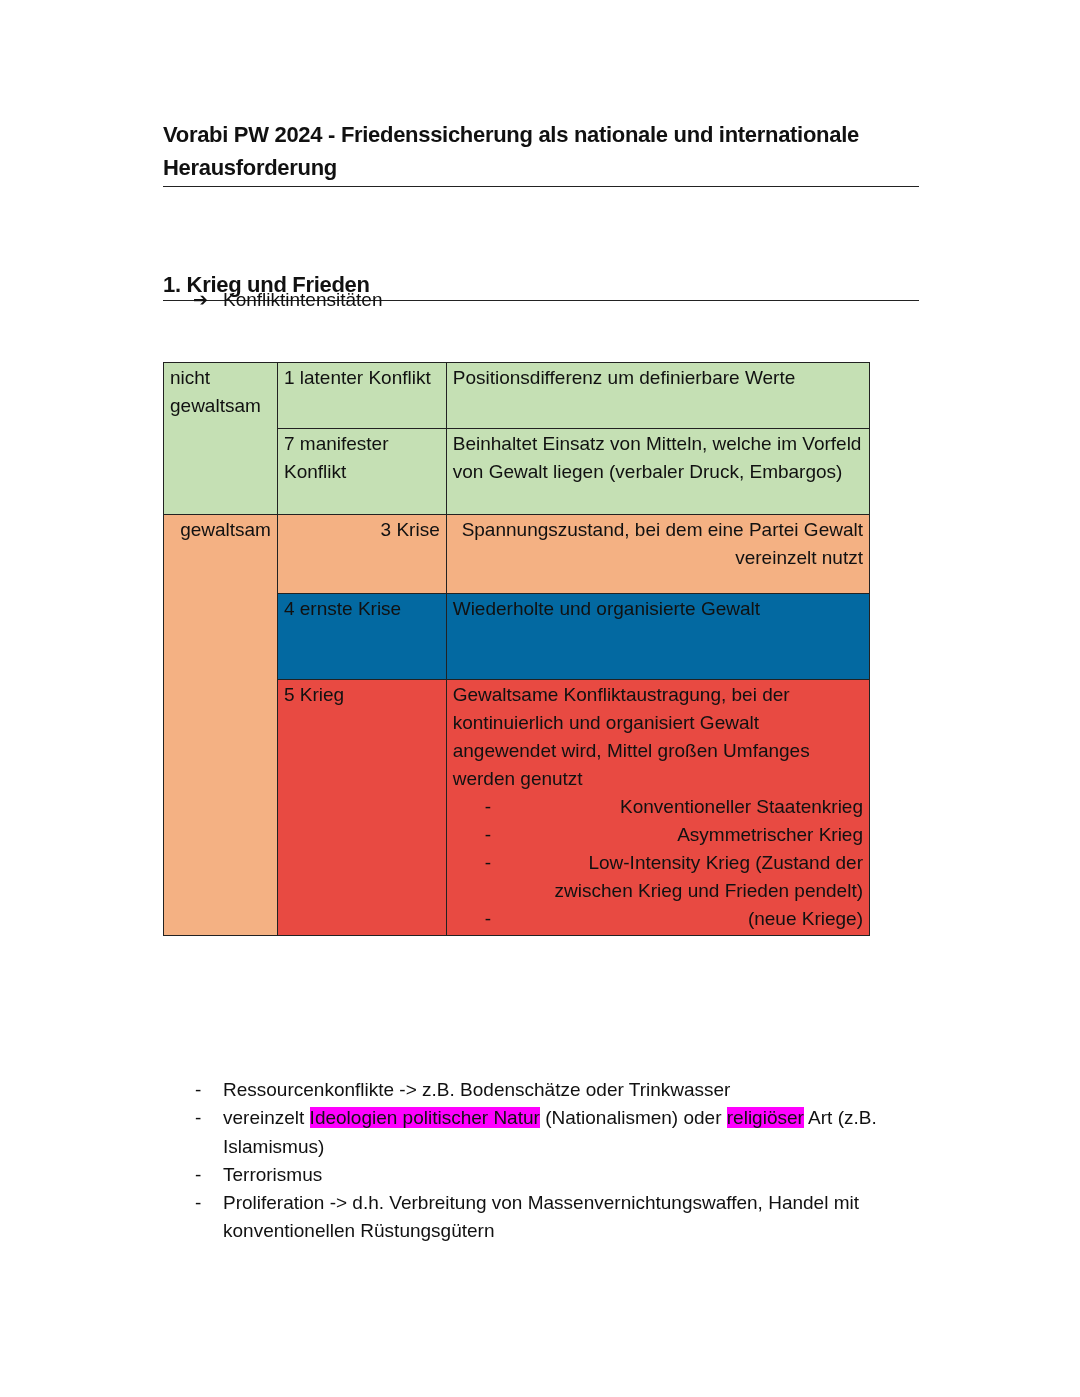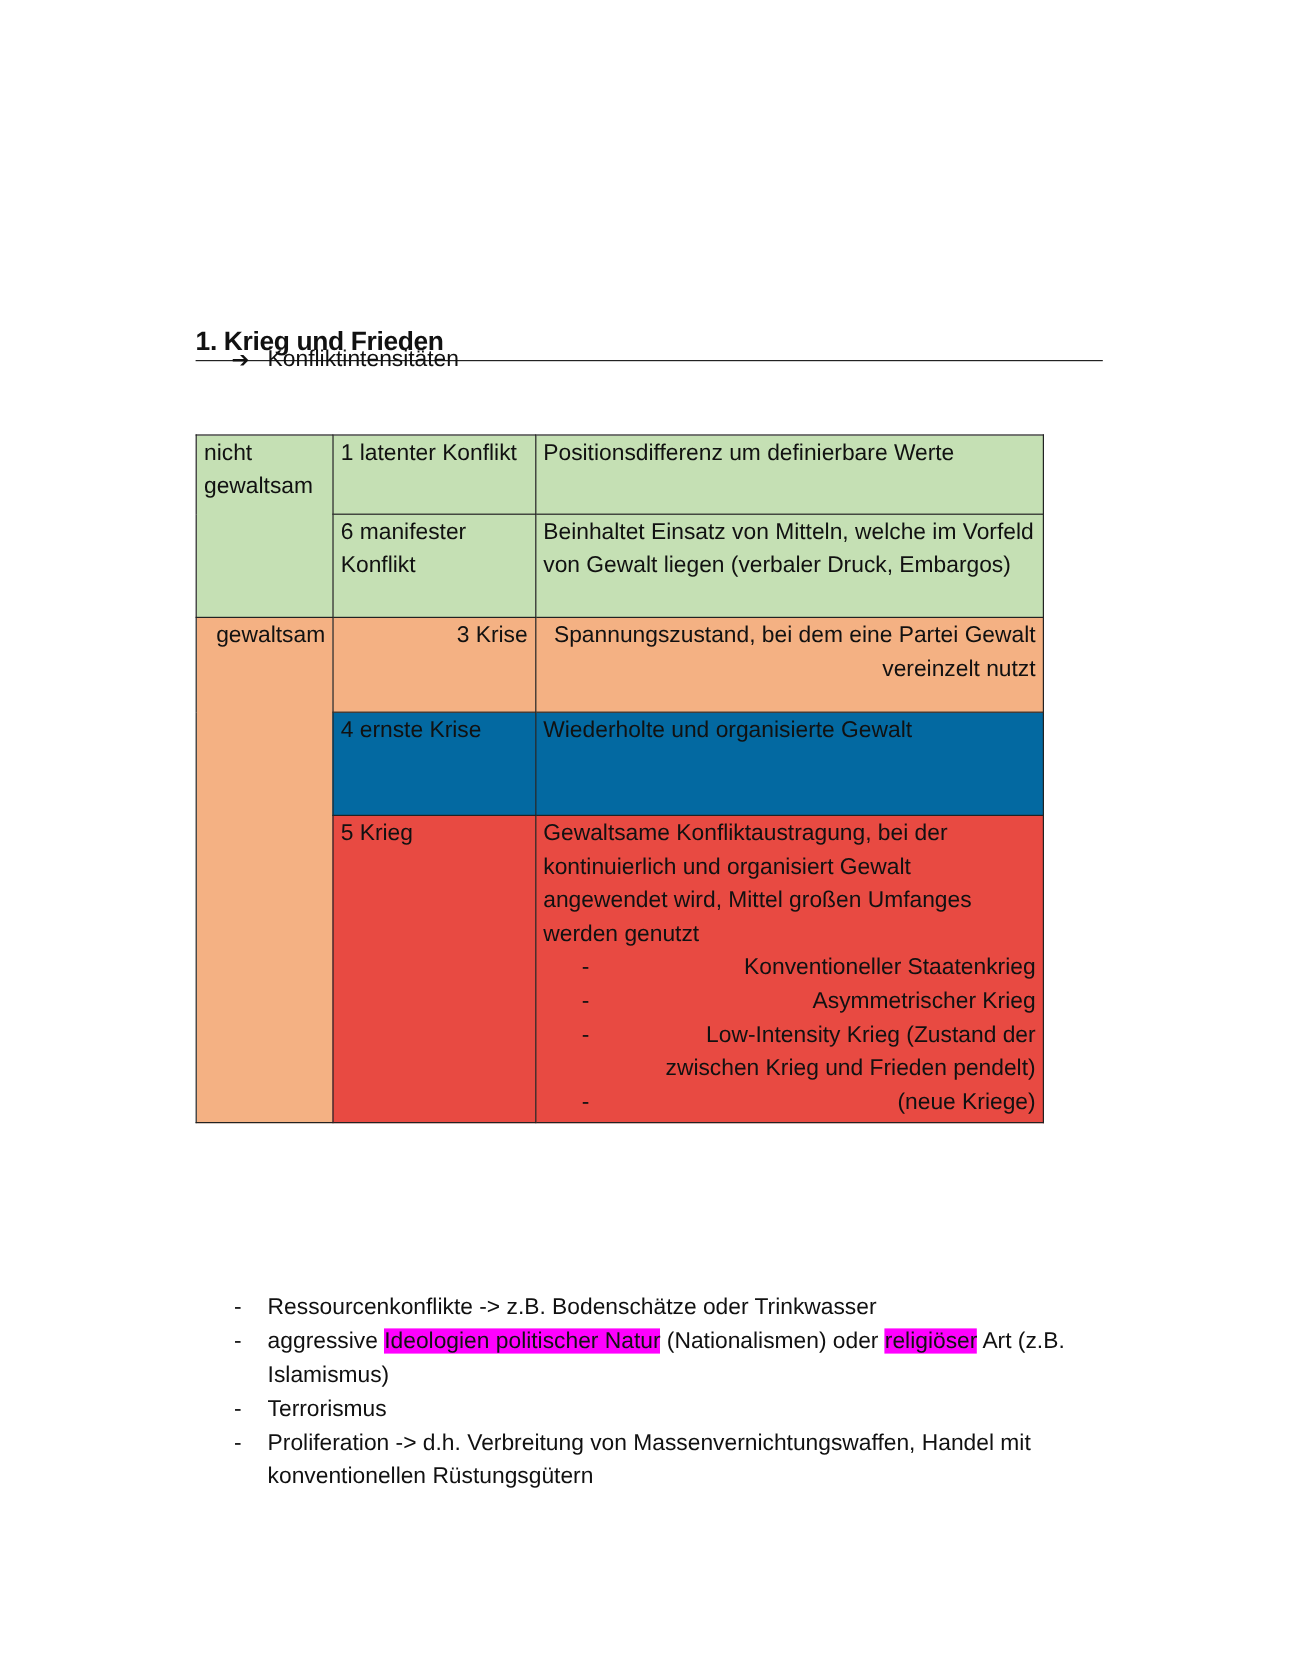--- a/index.html
+++ b/index.html
@@ -93,37 +93,38 @@
     }
     .causes li { position: relative; padding-left: 30px; }
     .causes li::before { content: "-"; position: absolute; left: 2px; }
     .hl { background: #ff00ff; }
   </style>
 </head>
 <body>
 
 <div class="page">
 
+  <div class="title">Vorabi PW 2024 - Friedenssicherung als nationale und internationale Herausforderung</div>
 
   <div class="section-heading">1. Krieg und Frieden</div>
 
   <div class="subheading">
     <span class="arrow-icon">➔</span>
     <span>Konfliktintensitäten</span>
   </div>
 
   <table class="intensity">
     <tbody>
         <tr style="height:66px;padding-left:36px;">
       <td class="c1 green" rowspan="2">nicht gewaltsam</td>
       <td class="c2 green">1 latenter Konflikt</td>
       <td class="c3 green">Positionsdifferenz um definierbare Werte</td>
     </tr>
     <tr style="height:86px;">
-      <td class="c2 green">6 manifester Konflikt</td>
+      <td class="c2 green">7 manifester Konflikt</td>
       <td class="c3 green">Beinhaltet Einsatz von Mitteln, welche im Vorfeld von Gewalt liegen (verbaler Druck, Embargos)</td>
     </tr>
     <tr style="height:79px;text-align:right;">
       <td class="c1 peach" rowspan="3">gewaltsam</td>
       <td class="c2 peach">3 Krise</td>
       <td class="c3 peach">Spannungszustand, bei dem eine Partei Gewalt vereinzelt nutzt</td>
     </tr>
     <tr style="height:86px;">
       <td class="c2 brown">4 ernste Krise</td>
       <td class="c3 brown">Wiederholte und organisierte Gewalt</td>
@@ -139,18 +140,18 @@
           <li>(neue Kriege)</li>
         </ul>
       </td>
     </tr>
   </tbody>
     </table>
 
 
   <ul class="causes">
     <li>Ressourcenkonflikte -&gt; z.B. Bodenschätze oder Trinkwasser</li>
-    <li><span>aggressive </span><span class="hl">Ideologien politischer Natur</span><span> (Nationalismen) oder </span><span class="hl">religiöser</span><span> Art (z.B. Islamismus)</span></li>
+    <li><span>vereinzelt </span><span class="hl">Ideologien politischer Natur</span><span> (Nationalismen) oder </span><span class="hl">religiöser</span><span> Art (z.B. Islamismus)</span></li>
     <li>Terrorismus</li>
     <li>Proliferation -&gt; d.h. Verbreitung von Massenvernichtungswaffen, Handel mit konventionellen Rüstungsgütern</li>
   </ul>
 
 </div>
 
 </body></html>

